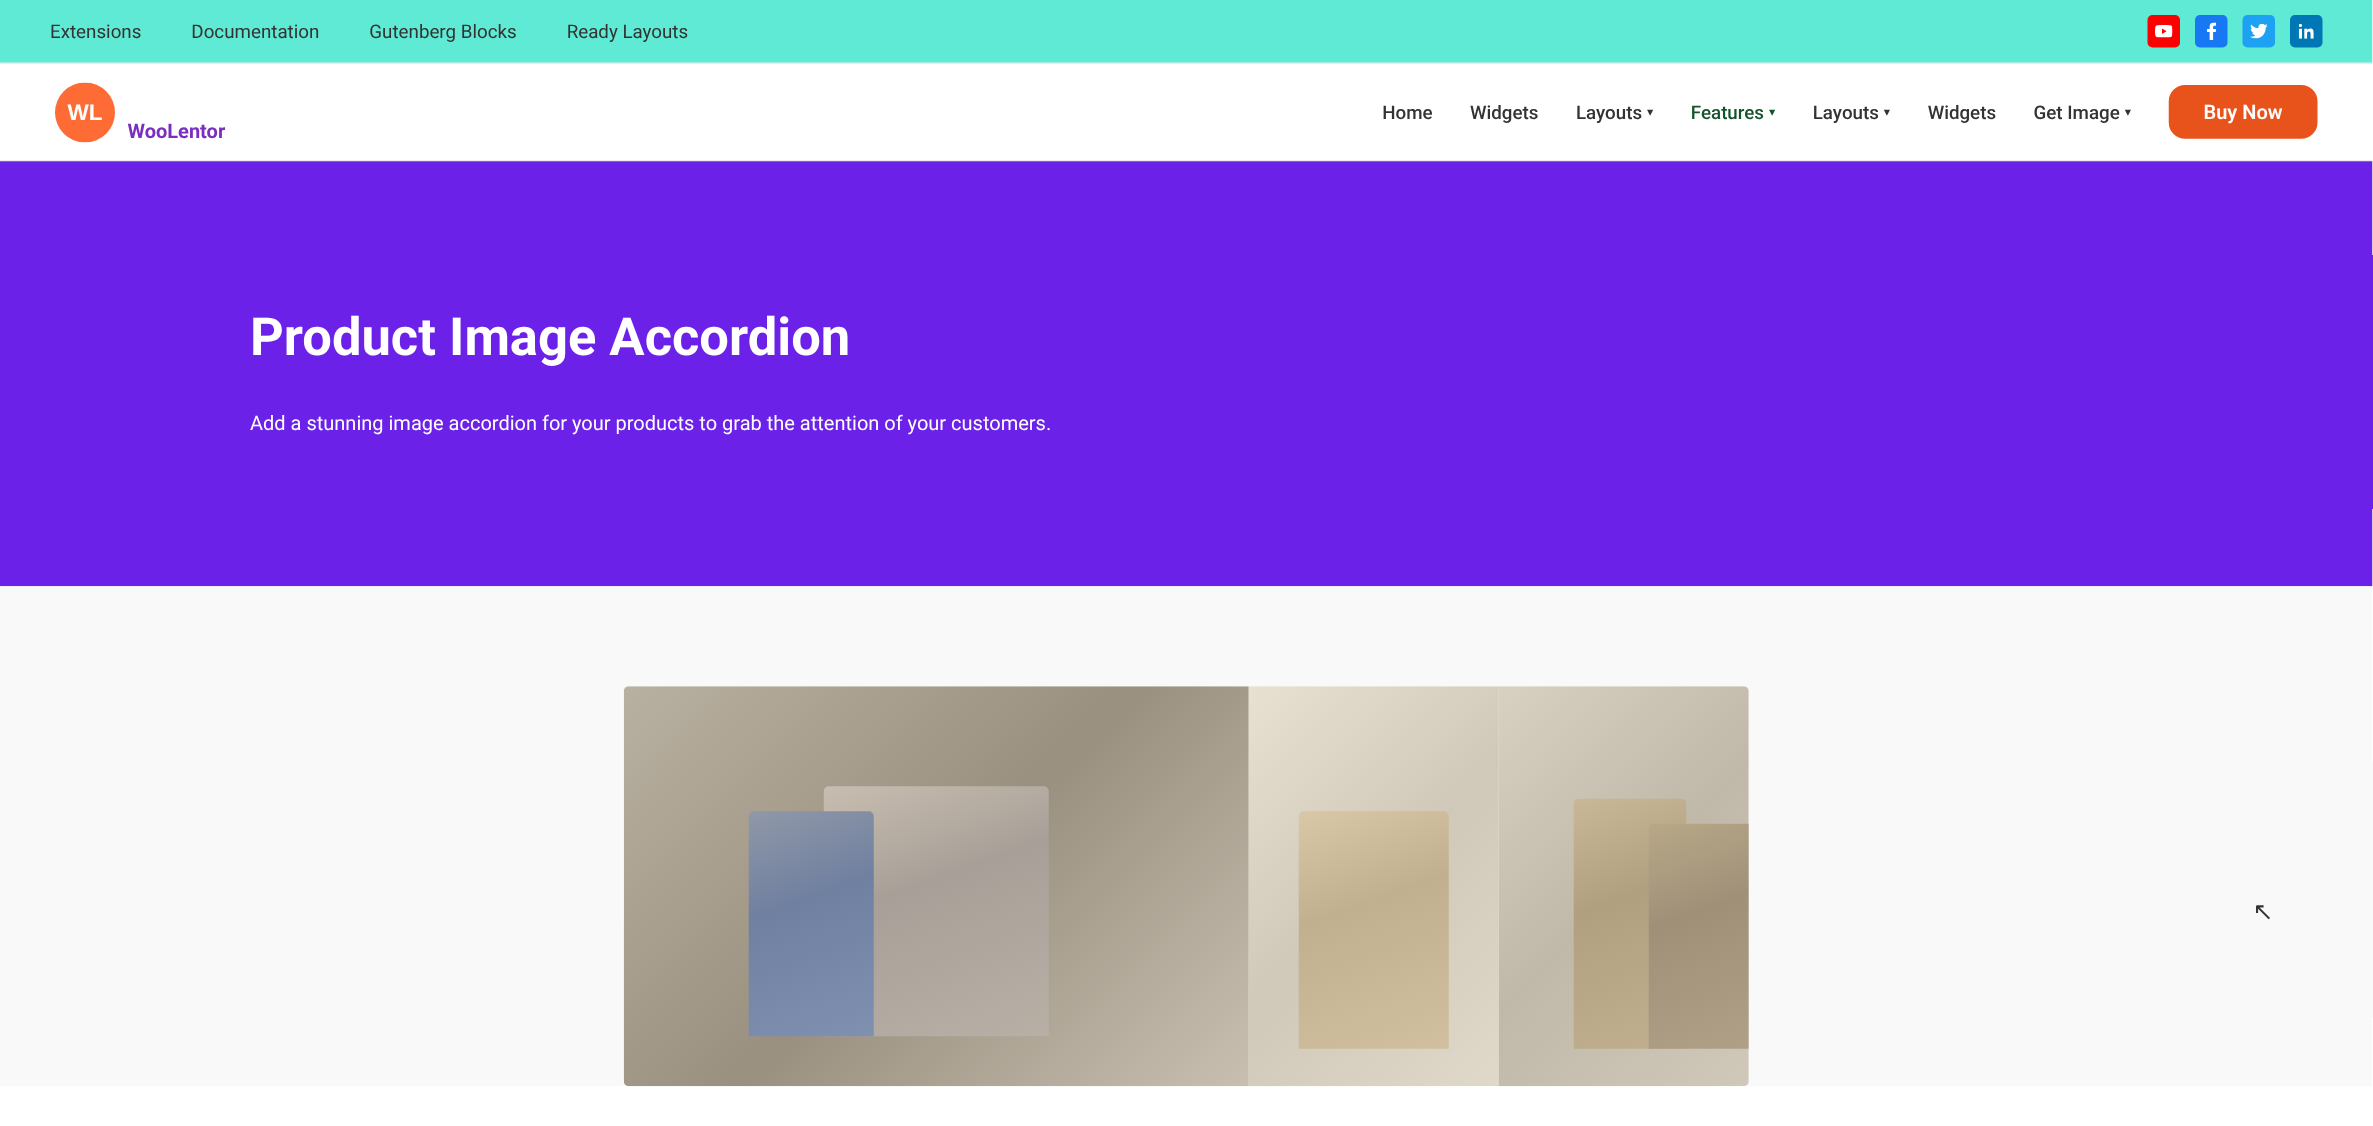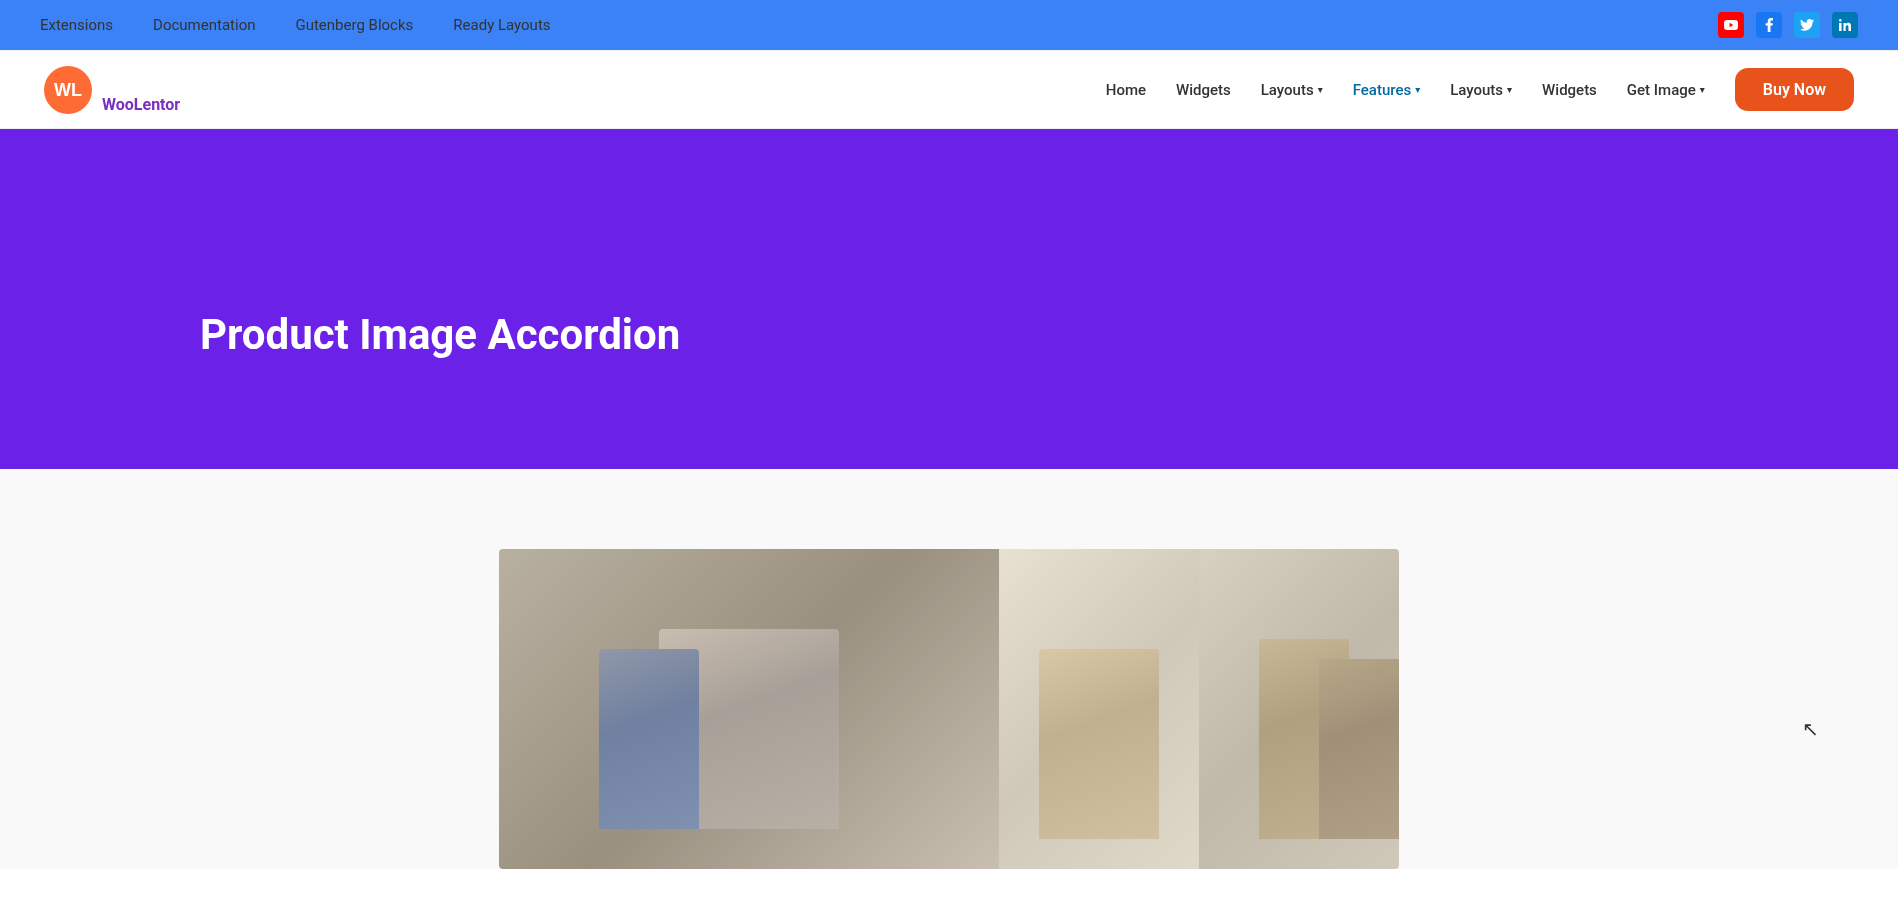--- a/index.html
+++ b/index.html
@@ -16,21 +16,21 @@
       overflow-x: hidden;
     }
 
     
     .top-bar {
       display: flex;
       justify-content: space-between;
       align-items: center;
       padding: 12px 40px;
       border-bottom: 1px solid #eee;
-      background: #3b82f6;
+      background: #5eead4;
     }
 
     .top-nav {
       display: flex;
       gap: 40px;
     }
 
     .top-nav a {
       text-decoration: none;
       color: #333;
@@ -132,21 +132,21 @@
       text-decoration: none;
     }
 
     
     .hero-section {
       background: #6B21E8;
       padding: 80px 200px;
       min-height: 340px;
       display: flex;
       flex-direction: column;
-      justify-content: flex-end;
+      justify-content: center;
     }
 
     .hero-title {
       color: #fff;
       font-size: 42px;
       font-weight: 700;
       margin-bottom: 30px;
     }
 
     .hero-desc {
@@ -333,39 +333,40 @@
     </span>
   </div>
 
   <div class="main-nav-links">
     <a href="#" class="nav-link">Home</a>
     <a href="#" class="nav-link">Widgets</a>
     <a href="#" class="nav-link">
       <span>Layouts</span>
       <span class="chevron">▾</span>
     </a>
-    <a href="#" class="nav-link active" style="color:#0369a1;">
+    <a href="#" class="nav-link active" style="color:#14532d;">
       <span>Features</span>
       <span class="chevron">▾</span>
     </a>
     <a href="#" class="nav-link">
       <span>Layouts</span>
       <span class="chevron">▾</span>
     </a>
     <a href="#" class="nav-link">Widgets</a>
     <a href="#" class="nav-link">
       <span>Get Image</span>
       <span class="chevron">▾</span>
     </a>
     <a href="#" class="buy-now-btn">Buy Now</a>
   </div>
 </nav>
 
 <section class="hero-section" style="background: #6B21E8;">
   <h1 class="hero-title">Product Image Accordion</h1>
+  <p class="hero-desc">Add a stunning image accordion for your products to grab the attention of your customers.</p>
 </section>
 
 <section class="content-section">
   <div class="accordion-image-container">
     <div class="accordion-panels">
       <div class="accordion-panel panel-left"></div>
       <div class="accordion-panel panel-mid"></div>
       <div class="accordion-panel panel-right"></div>
     </div>
   </div>

